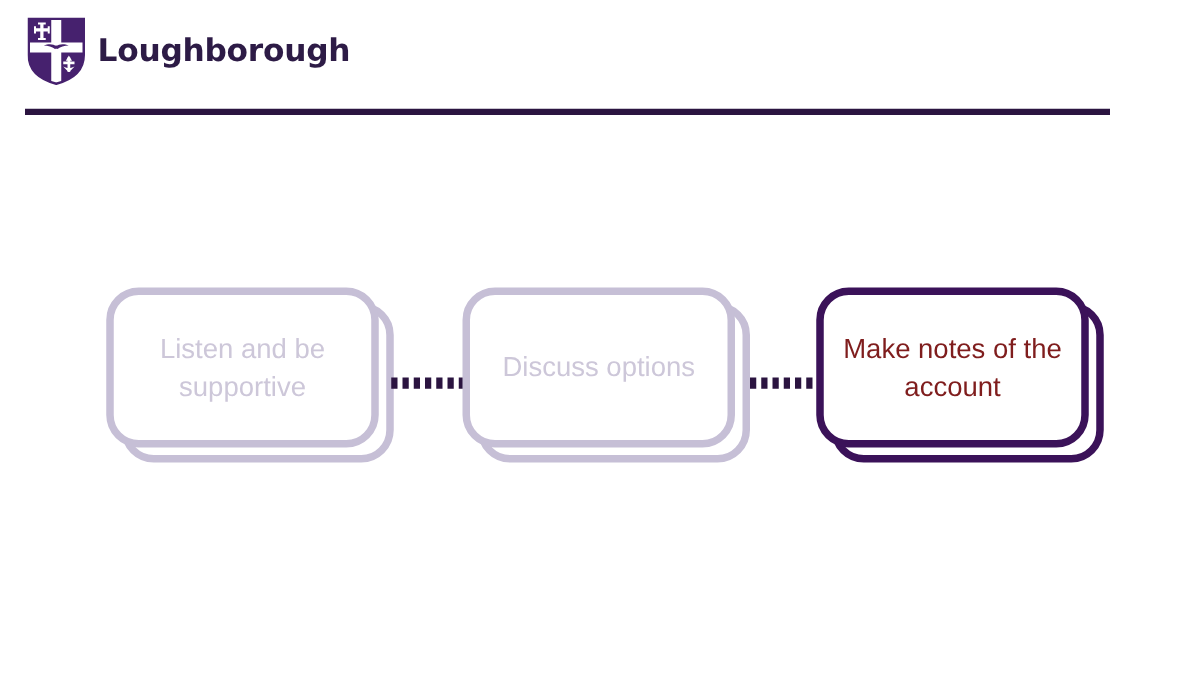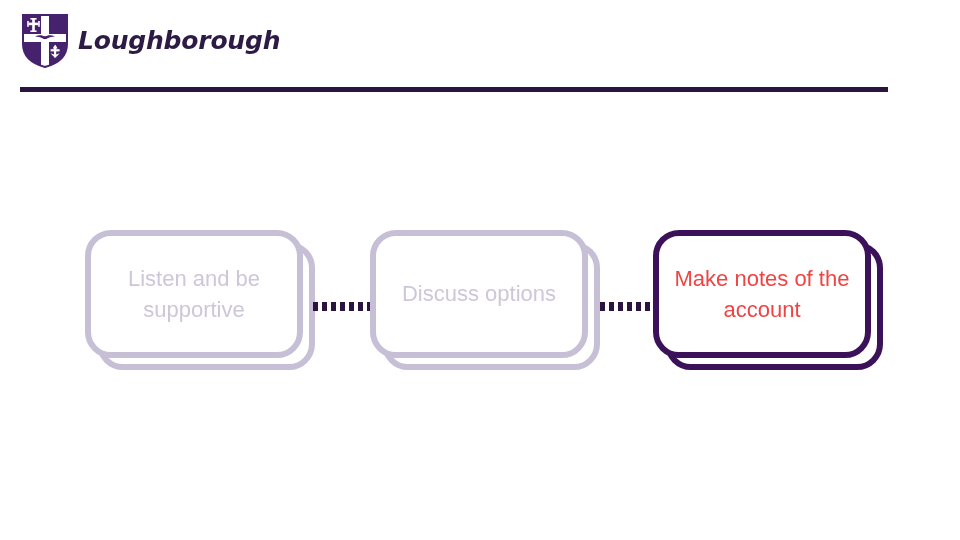--- a/index.html
+++ b/index.html
@@ -19,21 +19,20 @@
     overflow: hidden;
   }
 
   
   #header {
     position: absolute;
     left: 0;
     top: 0;
     width: 900px;
     height: 96px;
-    font-style: italic;
   }
   #logo-lockup {
     position: absolute;
     left: 22px;
     top: 14px;
     display: flex;
     align-items: center;
     gap: 10px;
   }
   #shield {
@@ -117,21 +116,21 @@
   }
 
   .step-label {
     text-align: center;
     font-size: 22px;
     line-height: 1.42;
     color: #cdc7d9;
     font-family: "Liberation Sans", "DejaVu Sans", sans-serif;
   }
   .step.active .step-label {
-    color: #ef4444;
+    color: #7f1d1d;
   }
 
   
   .connector {
     position: absolute;
     top: 72px;
     height: 9px;
     display: flex;
     gap: 4px;
     align-items: center;

